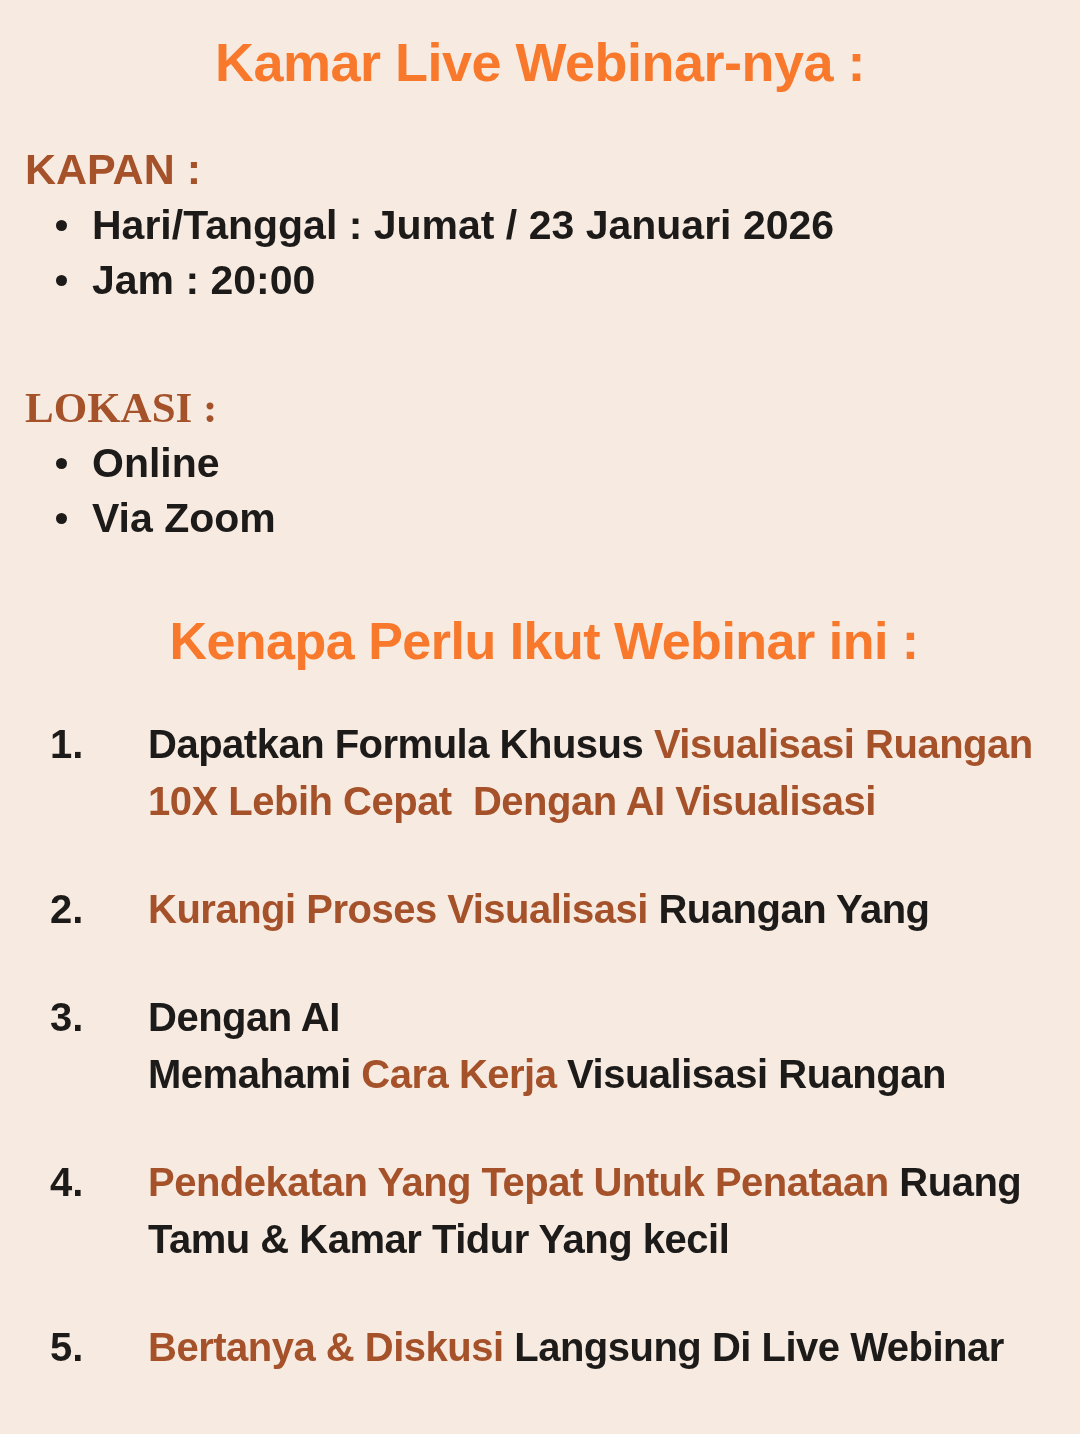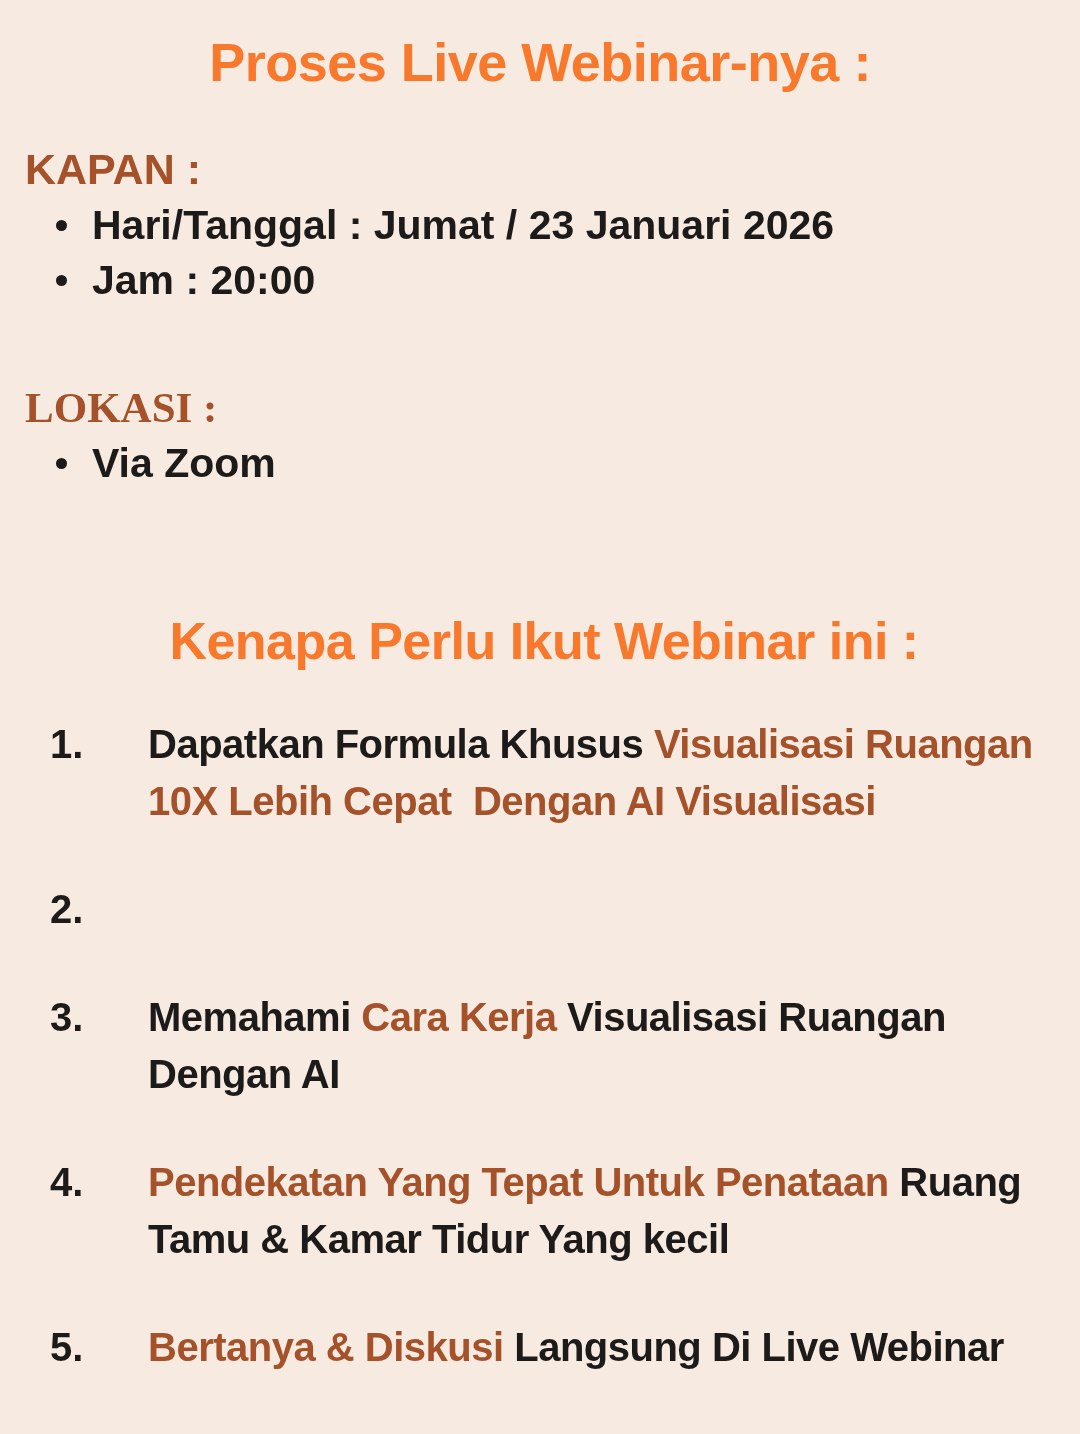--- a/index.html
+++ b/index.html
@@ -79,36 +79,40 @@
     line-height: 57px;
     letter-spacing: -0.5px;
     white-space: pre;
   }
   .seg-black { color: var(--black); }
   .seg-brown { color: var(--brown); }
 </style>
 </head>
 <body>
 
-<div class="abs main-title">Proses Live Webinar-nya :</div>
+<div class="abs main-title">Kamar Live Webinar-nya :</div>
 
 <div class="abs section-heading heading-kapan">KAPAN :</div>
 <div class="abs bullet-list bullet-list-kapan">
   <div class="bullet-row">
     <span class="bullet-dot"></span>
     <span>Hari/Tanggal : Jumat / 23 Januari 2026</span>
   </div>
   <div class="bullet-row">
     <span class="bullet-dot"></span>
     <span>Jam : 20:00</span>
   </div>
 </div>
 
 <div class="abs section-heading heading-lokasi">LOKASI :</div>
 <div class="abs bullet-list bullet-list-lokasi">
+  <div class="bullet-row">
+    <span class="bullet-dot"></span>
+    <span>Online</span>
+  </div>
   <div class="bullet-row">
     <span class="bullet-dot"></span>
     <span>Via Zoom</span>
   </div>
 </div>
 
 <div class="abs why-title">Kenapa Perlu Ikut Webinar ini :</div>
 
 <div class="abs why-list">
 
@@ -116,28 +120,29 @@
     <div class="why-item-number">1.</div>
     <div class="why-item-lines">
       <div class="why-line"><span class="seg-black">Dapatkan Formula Khusus </span><span class="seg-brown">Visualisasi Ruangan</span></div>
       <div class="why-line"><span class="seg-brown">10X Lebih Cepat  Dengan AI Visualisasi</span></div>
     </div>
   </div>
 
   <div class="why-item">
     <div class="why-item-number">2.</div>
     <div class="why-item-lines">
+      <div class="why-line"><span class="seg-brown">Kurangi Proses Visualisasi</span><span class="seg-black"> Ruangan Yang</span></div>
     </div>
   </div>
 
   <div class="why-item">
     <div class="why-item-number">3.</div>
     <div class="why-item-lines">
+      <div class="why-line"><span class="seg-black">Dengan AI</span></div>
       <div class="why-line"><span class="seg-black">Memahami </span><span class="seg-brown">Cara Kerja</span><span class="seg-black"> Visualisasi Ruangan</span></div>
-      <div class="why-line"><span class="seg-black">Dengan AI</span></div>
     </div>
   </div>
 
   <div class="why-item">
     <div class="why-item-number">4.</div>
     <div class="why-item-lines">
       <div class="why-line"><span class="seg-brown">Pendekatan Yang Tepat Untuk Penataan</span><span class="seg-black"> Ruang</span></div>
       <div class="why-line"><span class="seg-black">Tamu &amp; Kamar Tidur Yang kecil</span></div>
     </div>
   </div>

